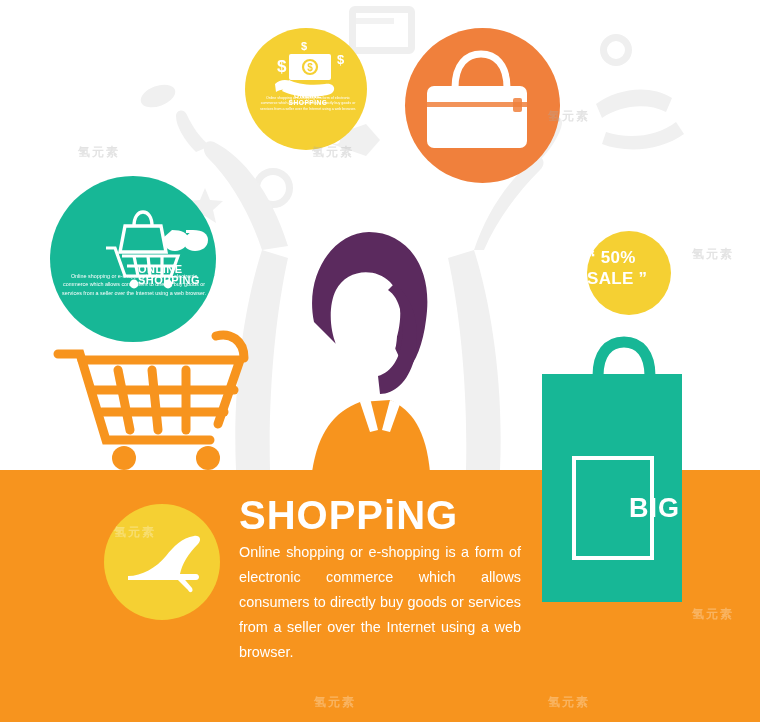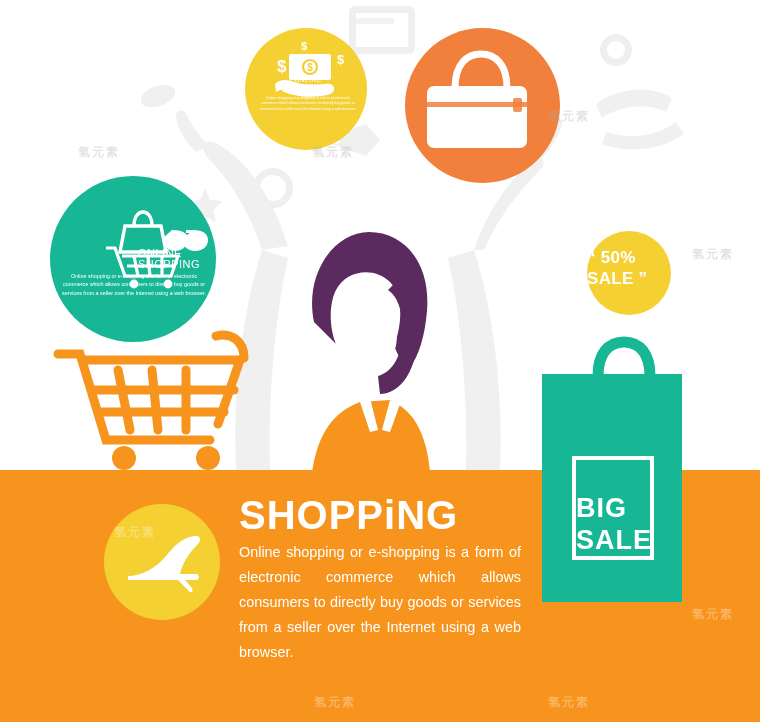--- a/index.html
+++ b/index.html
@@ -16,40 +16,40 @@
 
   
   .circle{position:absolute;border-radius:50%;}
   #circle-teal{left:50px;top:176px;width:166px;height:166px;background:#17b796;}
   #circle-yellow-money{left:245px;top:28px;width:122px;height:122px;background:#f5d033;}
   #circle-orange-bag{left:405px;top:28px;width:155px;height:155px;background:#f0803c;}
   #circle-sale{left:587px;top:231px;width:84px;height:84px;background:#f5d033;}
   #circle-shoe{left:104px;top:504px;width:116px;height:116px;background:#f5d033;}
 
   
-  .c-title{position:absolute;color:#ffffff;font-weight:normal;letter-spacing:.5px;}
+  .c-title{position:absolute;color:#ffffff;font-weight:bold;letter-spacing:.5px;margin-top:16px;}
   .c-body{position:absolute;color:#ffffff;text-align:center;}
 
   #teal-title{left:138px;top:248px;width:74px;font-size:11px;line-height:11px;}
   #teal-body{left:62px;top:272px;width:144px;font-size:5.4px;line-height:8.4px;}
 
   #money-title{left:262px;top:76px;width:92px;font-size:6.6px;line-height:7.4px;text-align:center;}
   #money-body{left:258px;top:96px;width:100px;font-size:3.6px;line-height:5.4px;}
 
   #sale-text{position:absolute;left:587px;top:247px;width:84px;text-align:left;color:#ffffff;font-weight:bold;font-size:17px;line-height:21px;letter-spacing:.3px;}
 
   
   #woman{position:absolute;left:274px;top:226px;width:186px;height:246px;}
 
   
   #cart{position:absolute;left:48px;top:318px;width:250px;height:156px;}
 
   
   #shopbag{position:absolute;left:536px;top:330px;width:152px;height:278px;}
-  #bigsale-text{position:absolute;left:576px;top:492px;width:104px;text-align:left;color:#ffffff;font-weight:bold;font-size:27px;line-height:32px;letter-spacing:1px;}
+  #bigsale-text{position:absolute;left:576px;top:492px;width:104px;text-align:right;color:#ffffff;font-weight:bold;font-size:27px;line-height:32px;letter-spacing:1px;}
 
   
   #headline{position:absolute;left:239px;top:494px;color:#ffffff;font-size:40px;font-weight:bold;letter-spacing:1px;line-height:42px;}
   #paragraph{position:absolute;left:239px;top:540px;width:282px;color:#ffffff;font-size:14.4px;line-height:25px;text-align:justify;}
 
   
   .wm{position:absolute;color:rgba(170,170,170,.33);font-size:12px;font-weight:bold;letter-spacing:2px;pointer-events:none;white-space:nowrap;}
   .wm.on-orange{color:rgba(255,255,255,.30);}
 </style>
 </head>
@@ -193,21 +193,20 @@
     </g>
   </svg>
 
   <svg id="shopbag" viewBox="0 0 152 278">
     <path d="M62 46 c0 -22 10 -34 26 -34 c16 0 26 12 26 34" fill="none" stroke="#17b796" stroke-width="11"></path>
     <rect x="6" y="44" width="140" height="228" fill="#17b796"></rect>
     <rect x="38" y="128" width="78" height="100" fill="none" stroke="#ffffff" stroke-width="4"></rect>
   </svg>
   <div id="bigsale-text">
     <div>BIG</div>
-    <div>SALE</div>
   </div>
 
   <div class="circle" id="circle-shoe"></div>
   <svg width="116" height="116" style="position:absolute;left:104px;top:504px;">
     <path d="M24 72 C38 72 52 64 62 52 C70 42 78 34 90 32 C96 31 98 36 94 40 C84 50 78 60 76 70 L92 70 C96 70 96 76 92 76 L24 76 Z" fill="#ffffff"></path>
     <path d="M76 70 L88 84 C90 88 86 90 84 86 L72 74 Z" fill="#ffffff"></path>
   </svg>
 
   <div id="headline">SHOPPiNG</div>
   <div id="paragraph">Online shopping or e-shopping is a form of electronic commerce which allows consumers to directly buy goods or services from a seller over the Internet using a web browser.</div>

